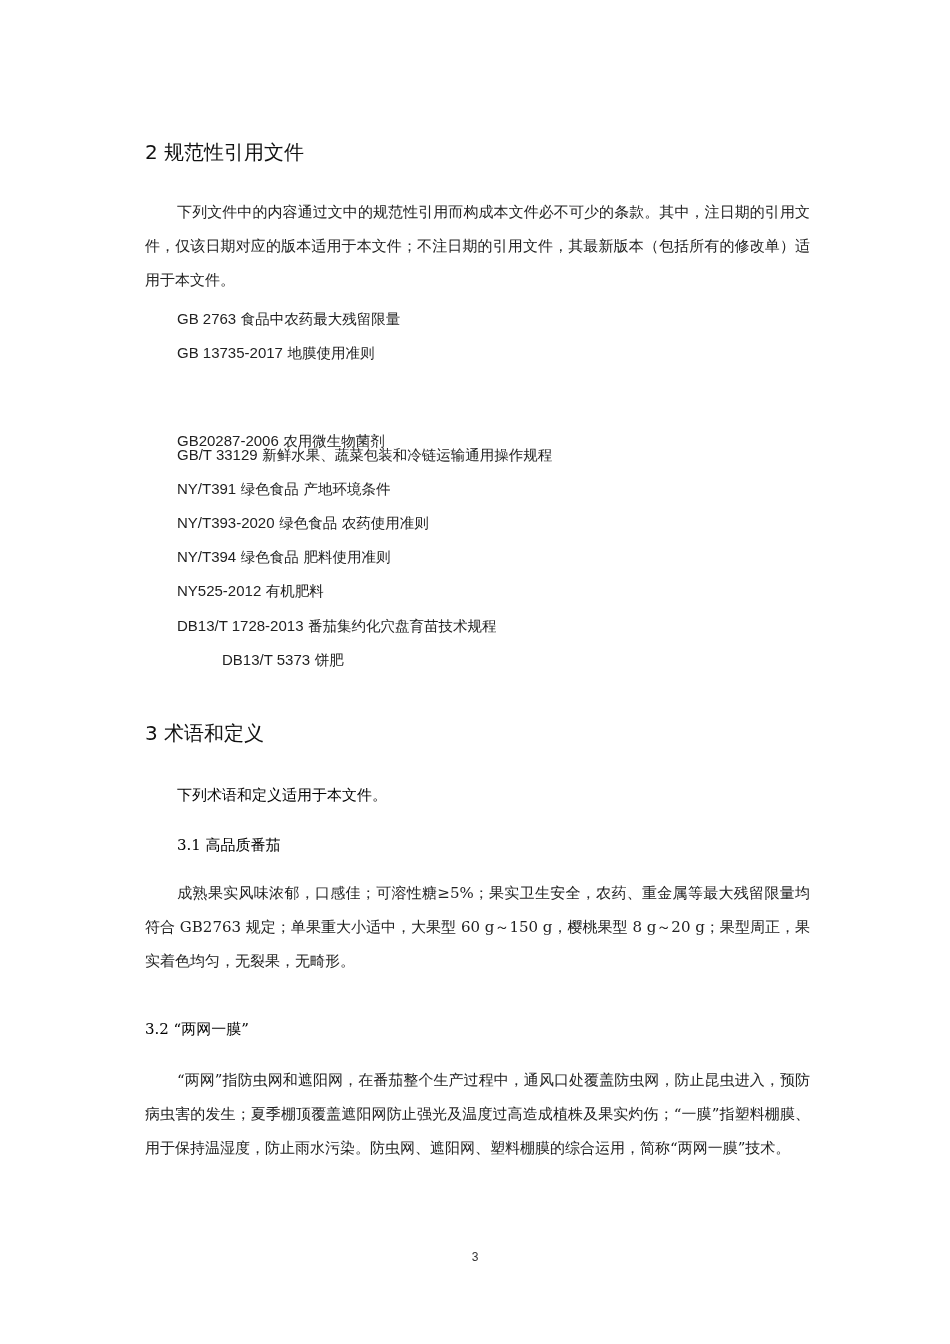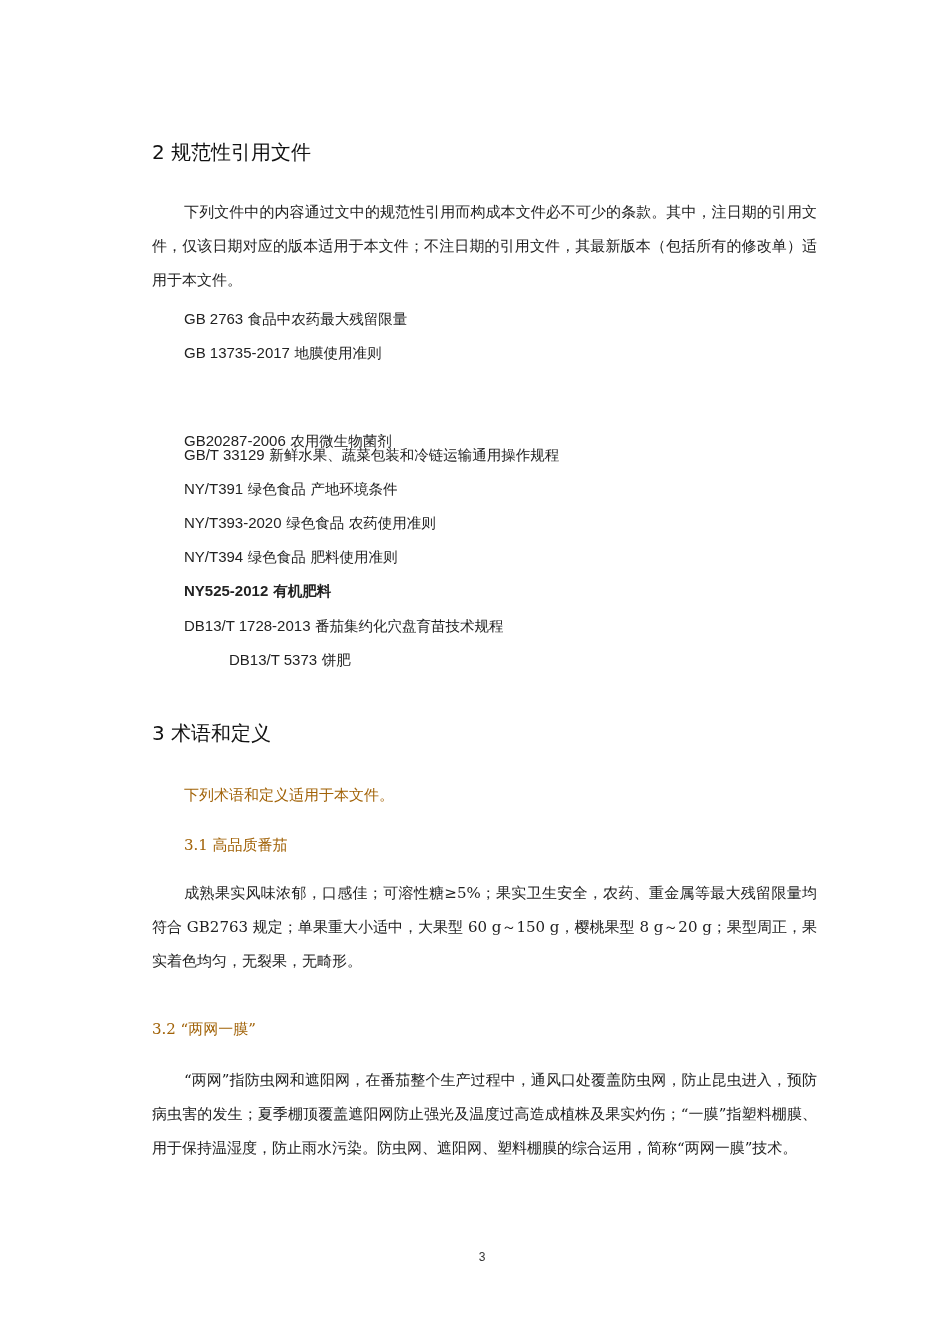--- a/index.html
+++ b/index.html
@@ -9,21 +9,21 @@
     }
     body {
       width: 950px;
       height: 1344px;
       position: relative;
       overflow: hidden;
       color: #1a1a1a;
     }
     .page {
       position: absolute;
-      left: 7px;
+      left: 0;
       top: 0;
       width: 772px;
       height: 1344px;
       background: #ffffff;
       padding-left: 19px;
     }
     .heading {
       position: absolute;
       left: 145px;
       font-family: "DejaVu Sans", sans-serif;
@@ -44,21 +44,21 @@
     }
     .para .indent {
       display: inline-block;
       width: 32px;
     }
     .line {
       position: absolute;
       left: 145px;
       font-family: "DejaVu Serif", serif;
       font-size: 15px;
-      color: #a16207;
+      color: #000000;
       white-space: nowrap;
       line-height: 20px;
     }
     .ref-item {
       position: absolute;
       left: 177px;
       font-family: "DejaVu Sans", sans-serif;
       font-size: 14.5px;
       color: #222;
       white-space: nowrap;
@@ -88,21 +88,21 @@
 
   <div class="para" style="top:195px;"><span class="indent"></span><span>下列文件中的内容通过文中的规范性引用而构成本文件必不可少的条款。其中，注日期的引用文件，仅该日期对应的版本适用于本文件；不注日期的引用文件，其最新版本（包括所有的修改单）适用于本文件。</span></div>
 
   <div class="ref-item" style="top:309px;"><span class="ref-code">GB 2763</span> <span>食品中农药最大残留限量</span></div>
   <div class="ref-item" style="top:343px;"><span class="ref-code">GB 13735-2017</span> <span>地膜使用准则</span></div>
   <div class="ref-item" style="top:411px;margin-top:20px;"><span class="ref-code">GB20287-2006</span> <span>农用微生物菌剂</span></div>
   <div class="ref-item" style="top:445px;"><span class="ref-code">GB/T 33129</span> <span>新鲜水果、蔬菜包装和冷链运输通用操作规程</span></div>
   <div class="ref-item" style="top:479px;"><span class="ref-code">NY/T391</span> <span>绿色食品  产地环境条件</span></div>
   <div class="ref-item" style="top:513px;"><span class="ref-code">NY/T393-2020</span> <span>绿色食品  农药使用准则</span></div>
   <div class="ref-item" style="top:547px;"><span class="ref-code">NY/T394</span> <span>绿色食品  肥料使用准则</span></div>
-  <div class="ref-item" style="top:581px;font-weight:bold;"><span class="ref-code">NY525-2012</span> <span>有机肥料</span></div>
+  <div class="ref-item" style="top:581px;"><span class="ref-code">NY525-2012</span> <span>有机肥料</span></div>
   <div class="ref-item" style="top:616px;"><span class="ref-code">DB13/T 1728-2013</span> <span>番茄集约化穴盘育苗技术规程</span></div>
   <div class="ref-item" style="top:650px;margin-left:45px;"><span class="ref-code">DB13/T 5373</span> <span>饼肥</span></div>
 
   <div class="heading" style="top:721px;">3 术语和定义</div>
 
   <div class="line" style="top:785px; left:177px;">下列术语和定义适用于本文件。</div>
 
   <div class="line" style="top:835px; left:177px;">3.1 高品质番茄</div>
 
   <div class="para" style="top:876px;"><span class="indent"></span><span>成熟果实风味浓郁，口感佳；可溶性糖≥5%；果实卫生安全，农药、重金属等最大残留限量均符合 GB2763 规定；单果重大小适中，大果型 60 g～150 g，樱桃果型 8 g～20 g；果型周正，果实着色均匀，无裂果，无畸形。</span></div>

